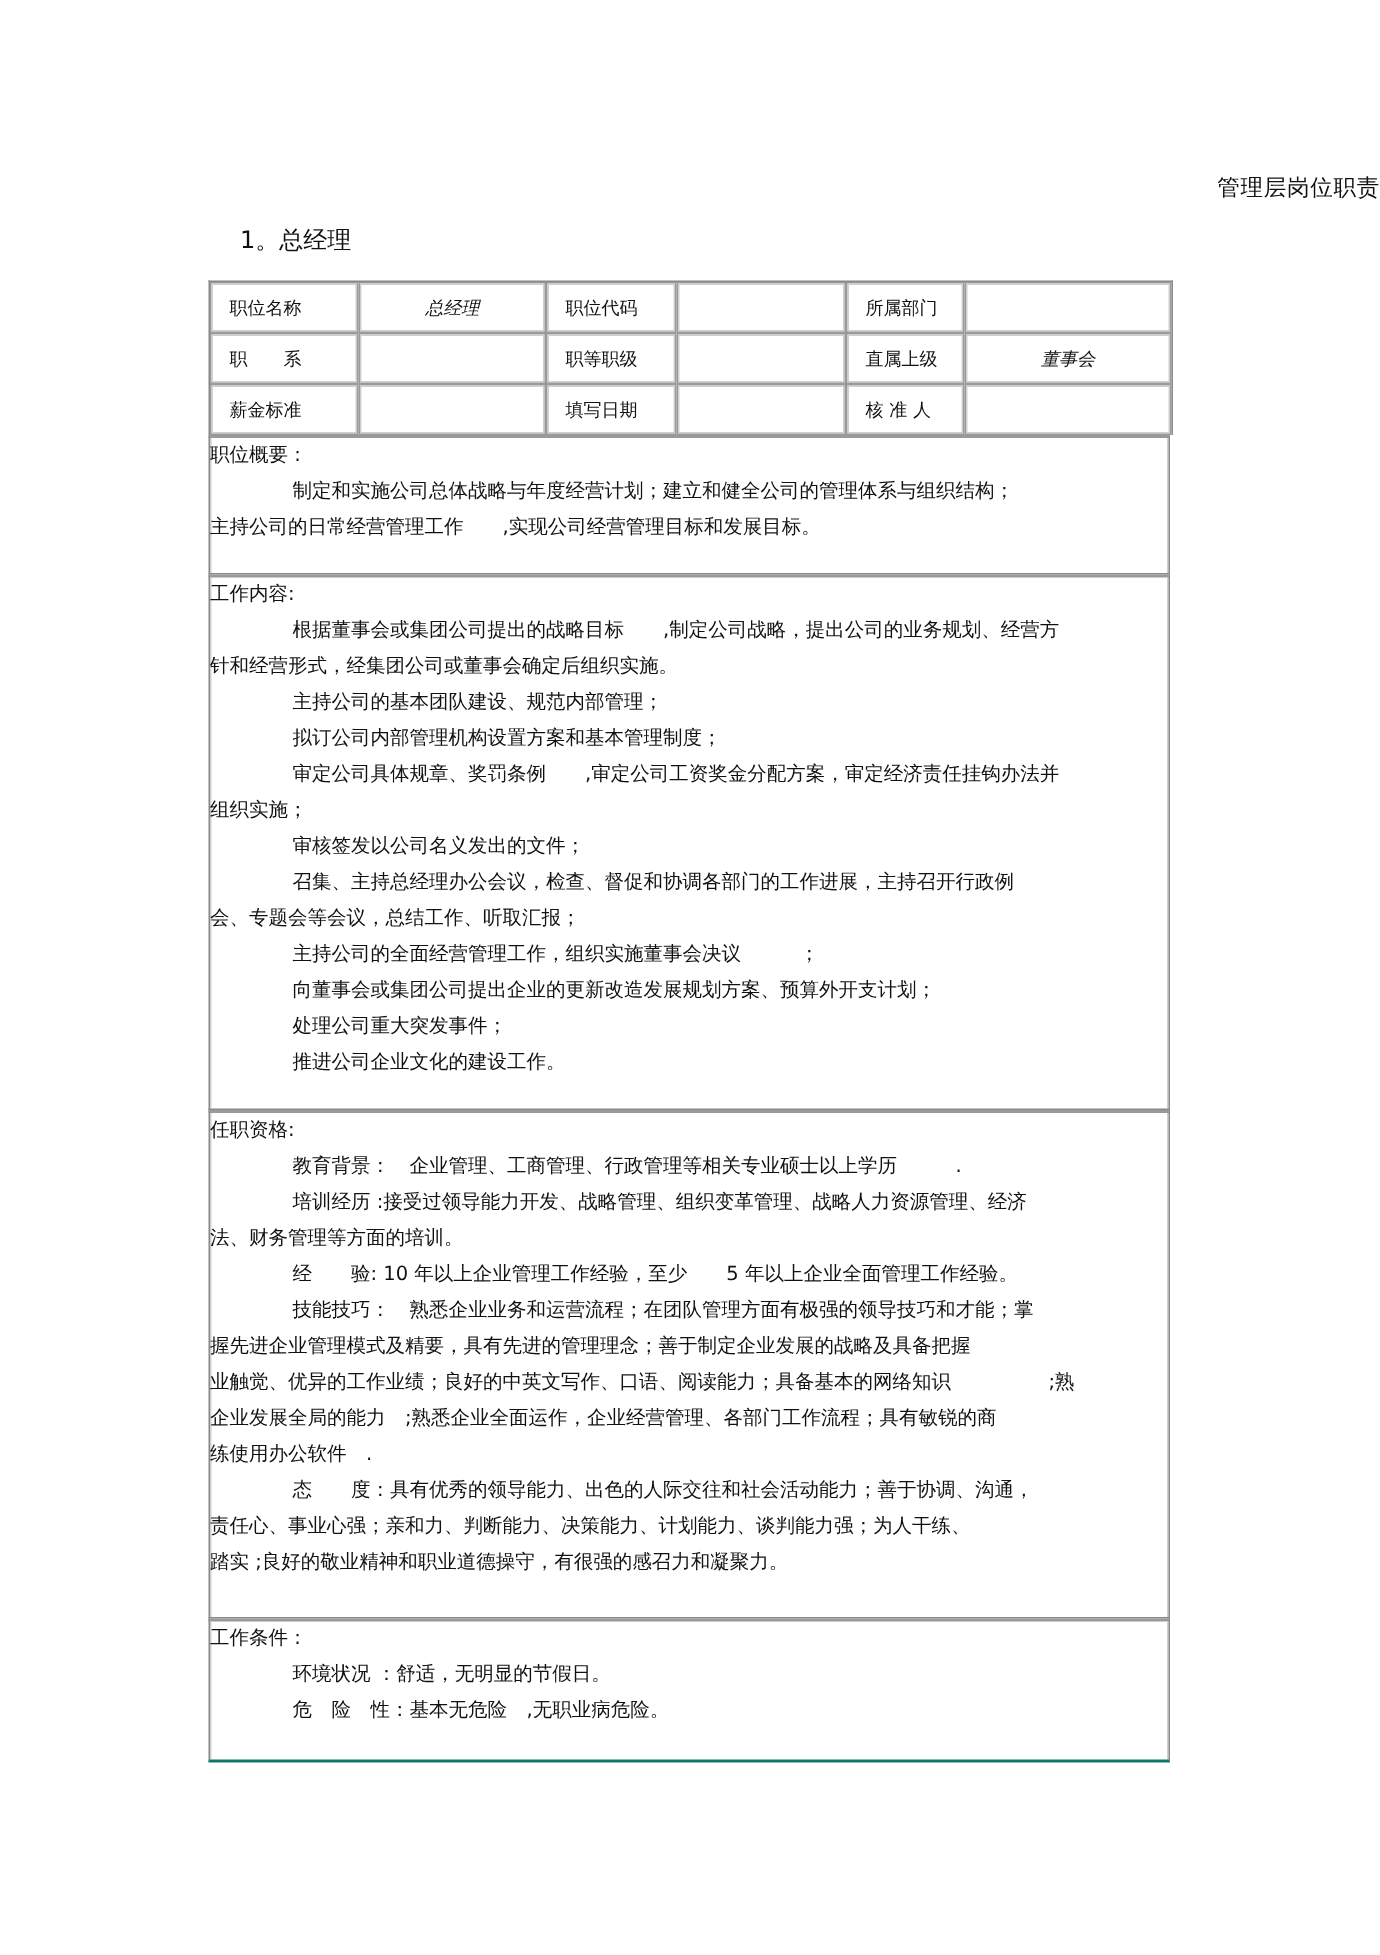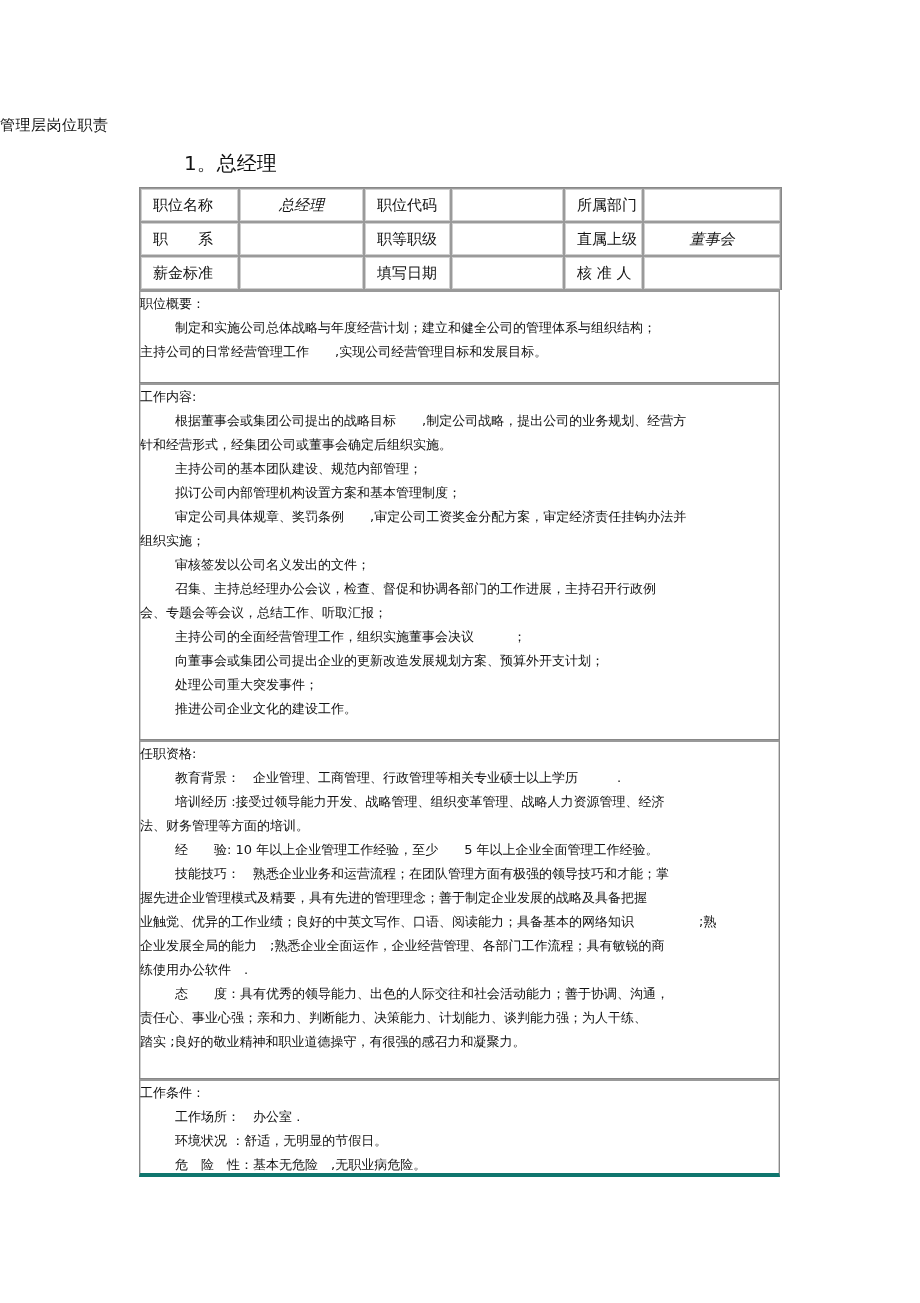--- a/index.html
+++ b/index.html
@@ -2,50 +2,50 @@
 <html><head>
 <meta charset="utf-8">
 <style>
   html, body { margin: 0; padding: 0; background: #ffffff; }
   body {
     width: 920px; height: 1303px; position: relative; overflow: hidden;
     font-family: "DejaVu Sans", sans-serif; color: #111;
   }
   .doc-title {
     position: absolute; left: 0; width: 920px; top: 116px;
-    text-align: left; font-size: 15px; letter-spacing: 0.5px;
+    text-align: right; font-size: 15px; letter-spacing: 0.5px;
   }
   .section-heading {
-    position: absolute; left: 184px; top: 150px; font-size: 20px;
+    position: absolute; left: 160px; top: 150px; font-size: 16px;
   }
   .frame {
     position: absolute; left: 139px; top: 187px; width: 641px;
   }
   table.info {
     width: 641px; border-collapse: separate; border-spacing: 0;
     border: 1px solid #888; border-bottom: none;
-    table-layout: fixed; font-size: 15px;
+    table-layout: fixed; font-size: 12px;
   }
   table.info td {
     height: 32px; border: 1px solid #9a9a9a; box-shadow: inset 0 0 0 1px #cfcfcf;
     padding: 0 0 0 12px; vertical-align: middle; white-space: nowrap;
   }
   table.info td.center { text-align: center; padding: 0; font-style: italic; }
   .block {
     border: 1px solid #888; border-top: 2px solid #999;
     box-shadow: inset 1px 0 0 #cfcfcf, inset -1px 0 0 #cfcfcf;
     font-size: 13px; line-height: 24px;
   }
   .block .label { padding-left: 0; }
   .block p { margin: 0; }
-  .block p.ind { text-indent: 35px; }
+  .block p.ind { text-indent: 35px; margin-left: 20px; }
   .b-summary { height: 90px; }
   .b-content { height: 354px; }
   .b-qual { height: 336px; }
-  .b-cond { height: 92px; border-bottom: 4px solid #0f766e; }
+  .b-cond { height: 92px; border-bottom: 2px solid #0f766e; }
 </style>
 </head>
 <body>
 
 <div class="doc-title">管理层岗位职责</div>
 <div class="section-heading">1。总经理</div>
 
 <div class="frame">
   <table class="info">
     <colgroup>
@@ -118,17 +118,16 @@
     <p>业触觉、优异的工作业绩；良好的中英文写作、口语、阅读能力；具备基本的网络知识　　　　　;熟</p>
     <p>企业发展全局的能力　;熟悉企业全面运作，企业经营管理、各部门工作流程；具有敏锐的商</p>
     <p>练使用办公软件　.</p>
     <p class="ind">态　　度：具有优秀的领导能力、出色的人际交往和社会活动能力；善于协调、沟通，</p>
     <p>责任心、事业心强；亲和力、判断能力、决策能力、计划能力、谈判能力强；为人干练、</p>
     <p>踏实 ;良好的敬业精神和职业道德操守，有很强的感召力和凝聚力。</p>
   </div>
 
   <div class="block b-cond">
     <p class="label">工作条件 :</p>
-    <p class="ind">工作场所：　办公室 .</p>
     <p class="ind">环境状况 ：舒适，无明显的节假日。</p>
     <p class="ind">危　险　性：基本无危险　,无职业病危险。</p>
   </div>
 </div>
 
 </body></html>

